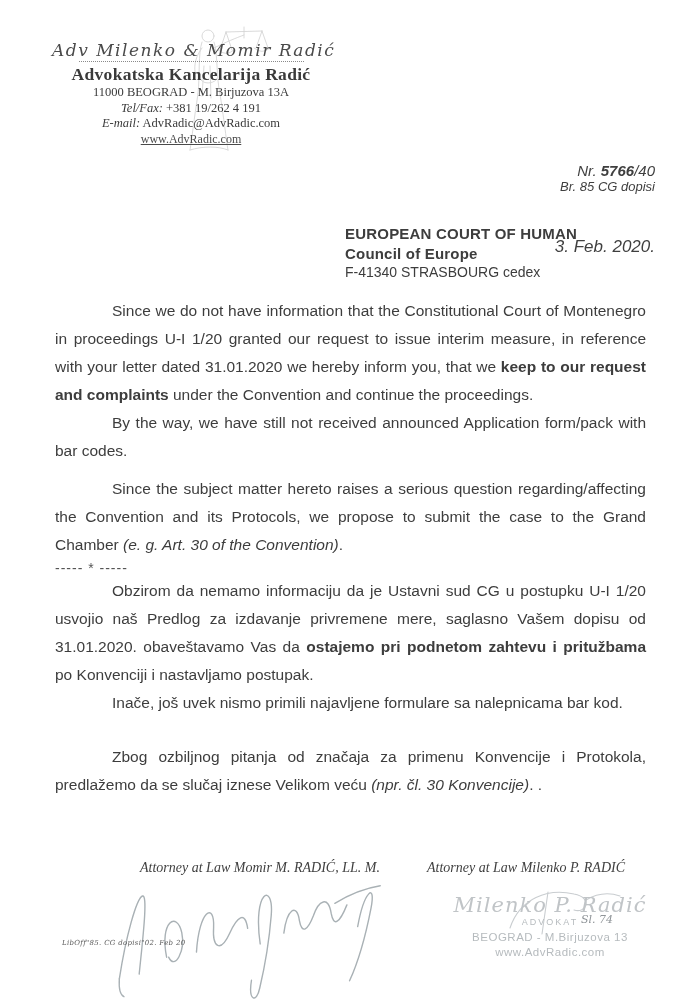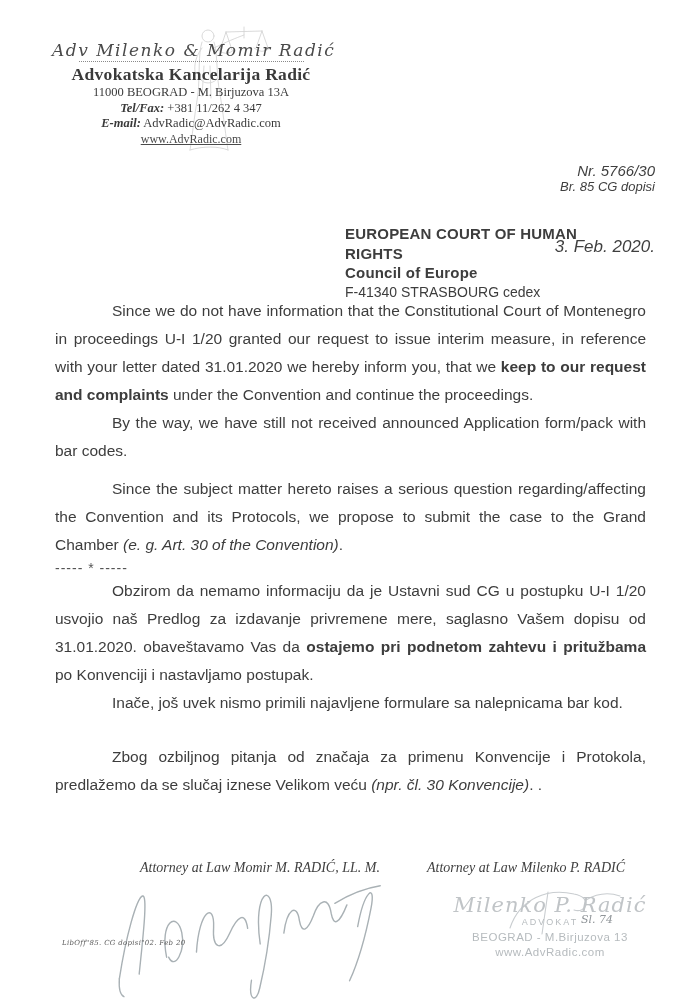--- a/index.html
+++ b/index.html
@@ -31,31 +31,31 @@
     font-style:italic; font-size:17px; letter-spacing:1.5px;
     color:#4a4a4a;
     white-space:nowrap;
   }
   .dotted-rule {
     width:225px; margin:1px auto 2px auto;
     border-bottom:1.5px dotted #8a8a8a; height:1px;
   }
   .firm-name { font-weight:bold; font-size:17.5px; letter-spacing:.3px; }
   .lh-line  { font-size:12.5px; line-height:15.5px; }
-  .lh-italic { font-style:italic;font-weight:bold; }
+  .lh-italic { font-style:italic; }
   .lh-link { text-decoration:underline; font-size:12px; color:#4a4a4a; }
 
   
   .ref-block {
     position:absolute; right:38px; top:163px;
     text-align:right; font-style:italic; color:#3f3f3f;
     line-height:16px;
   }
   .ref-nr { font-size:15px; }
-  .ref-nr b { font-weight:normal;text-align:center; }
+  .ref-nr b { font-weight:bold;text-align:center; }
   .ref-br { font-size:13px; }
   .ref-date { font-size:17px;margin-top:44px; }
 
   
   .addressee { position:absolute; left:345px; top:224px; line-height:19.5px; }
   .addr-bold { font-weight:bold; font-size:15px; letter-spacing:.2px; }
   .addr-reg  { font-size:14px; }
 
   
   .body-text {
@@ -135,34 +135,33 @@
       <path d="M86 24 Q 94 31 102 24"></path>
       <path d="M33 56 C 36 60 44 60 48 56"></path>
     </g>
   </svg>
 
   <div class="letterhead">
     <div class="script-name">Adv Milenko &amp; Momir Radić</div>
     <div class="dotted-rule"></div>
     <div class="firm-name">Advokatska Kancelarija Radić</div>
     <div class="lh-line">11000 BEOGRAD - M. Birjuzova 13A</div>
-    <div class="lh-line"><span class="lh-italic">Tel/Fax:</span> <span>+381 11/262 4 347</span></div>
+    <div class="lh-line"><span class="lh-italic">Tel/Fax:</span> <span>+381 19/262 4 191</span></div>
     <div class="lh-line"><span class="lh-italic">E-mail:</span> <span>AdvRadic@AdvRadic.com</span></div>
     <div class="lh-line"><span class="lh-link">www.AdvRadic.com</span></div>
   </div>
 
   <div class="ref-block">
-    <div class="ref-nr"><span>Nr. </span><b>5766</b><span>/30</span></div>
+    <div class="ref-nr"><span>Nr. </span><b>5766</b><span>/40</span></div>
     <div class="ref-br">Br. 85 CG dopisi</div>
     <div class="ref-date">3. Feb. 2020.</div>
   </div>
 
   <div class="addressee">
     <div class="addr-bold">EUROPEAN COURT OF HUMAN</div>
-    <div class="addr-bold">RIGHTS</div>
     <div class="addr-bold">Council of Europe</div>
     <div class="addr-reg">F-41340 STRASBOURG cedex</div>
   </div>
 
   <div class="body-text">
     <p><span>Since we do not have information that the Constitutional Court of Montenegro in proceedings U-I 1/20 granted our request to issue interim measure, in reference with your letter dated 31.01.2020 we hereby inform you, that we </span><span class="bold">keep to our request and complaints</span><span> under the Convention and continue the proceedings.</span></p>
     <p><span>By the way, we have still not received announced Application form/pack with bar codes.</span></p>
     <p class="para-gap"><span>Since the subject matter hereto raises a serious question regarding/affecting the Convention and its Protocols, we propose to submit the case to the Grand Chamber </span><span class="italic">(e. g. Art. 30 of the Convention)</span><span>.</span></p>
     <p class="separator">----- * -----</p>
     <p><span>Obzirom da nemamo informaciju da je Ustavni sud CG u postupku U-I 1/20 usvojio naš Predlog za izdavanje privremene mere, saglasno Vašem dopisu od 31.01.2020. obaveštavamo Vas da </span><span class="bold">ostajemo pri podnetom zahtevu i pritužbama</span><span> po Konvenciji i nastavljamo postupak.</span></p>

